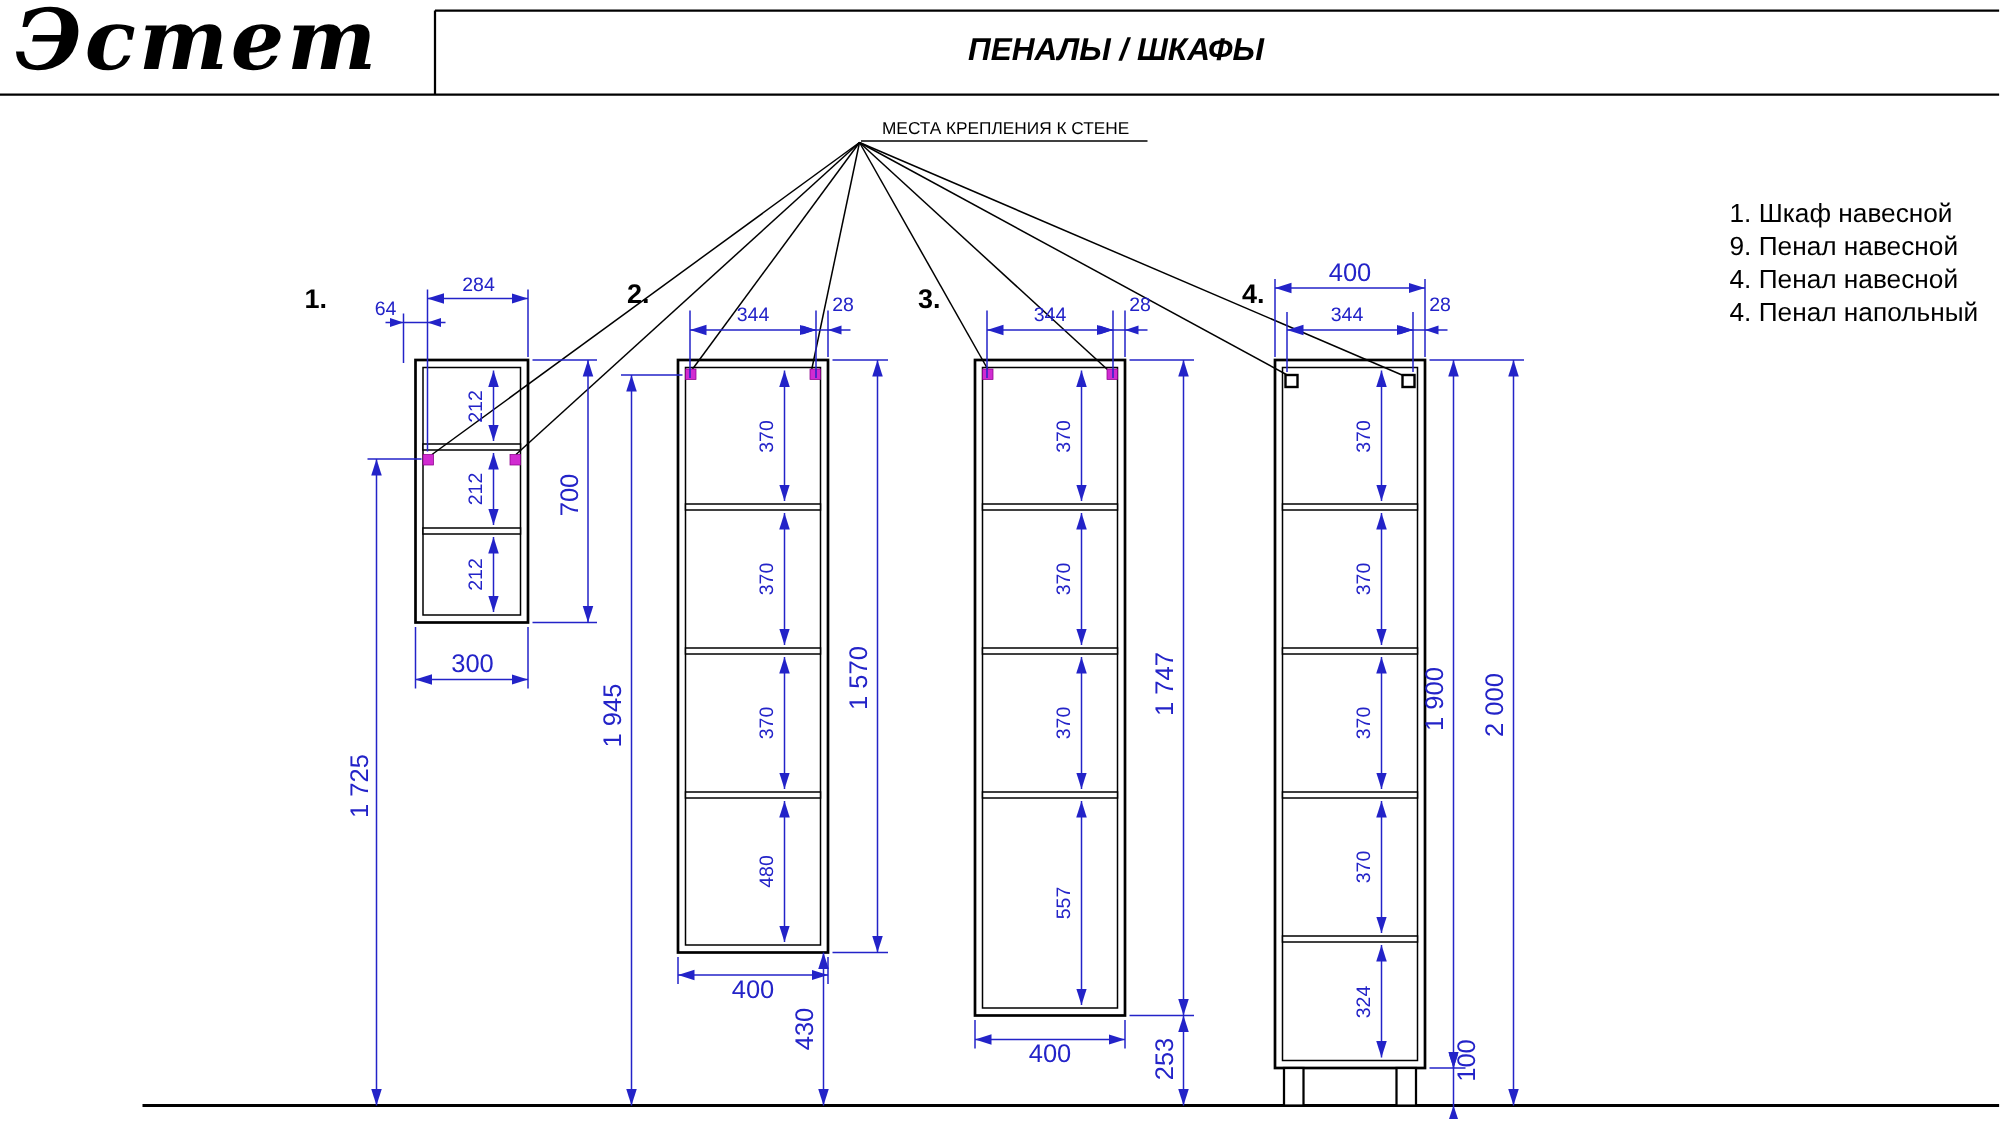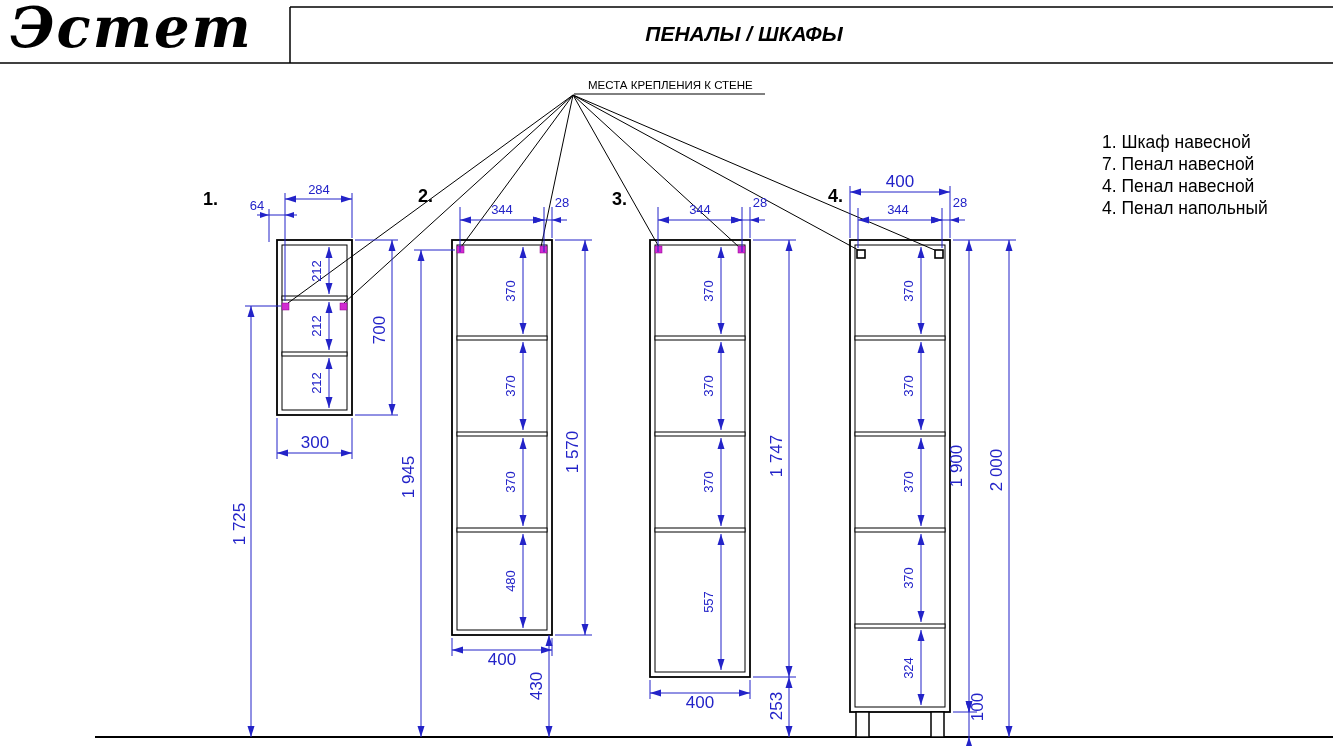--- a/index.html
+++ b/index.html
@@ -11,21 +11,21 @@
   .logo {
     position:absolute; left:10px; top:-6px; color:#000;
     font-family:"DejaVu Serif", serif; font-style:italic; font-weight:bold;
     font-size:56px; letter-spacing:2px; white-space:nowrap;
   }
   .doc-title {
     position:absolute; left:290px; top:22px; width:908px; text-align:center;
     font-size:21px; font-weight:bold; font-style:italic; color:#000;
   }
   .legend {
-    position:absolute; left:1102px; top:131px; color:#000;
+    position:absolute; left:1153px; top:131px; color:#000;
     font-size:17.5px; line-height:22px; white-space:nowrap;
   }
   svg.draw { position:absolute; left:0; top:0; }
 
   
   .k1  { stroke:#000; stroke-width:1; fill:none; }
   .k15 { stroke:#000; stroke-width:1.5; fill:none; }
   .k2  { stroke:#000; stroke-width:2; fill:none; }
   .out { fill:#fff; stroke:#000; stroke-width:1.8; }
   .in  { fill:#fff; stroke:#000; stroke-width:1; }
@@ -282,18 +282,18 @@
     <text class="dtl" transform="rotate(-90 983 707)" x="983" y="707" text-anchor="middle">100</text>
     <text class="dtl" transform="rotate(-90 1002 470)" x="1002" y="470" text-anchor="middle">2 000</text>
   </g>
 </svg>
 
   <div class="logo">Эстет</div>
   <div class="doc-title">ПЕНАЛЫ / ШКАФЫ</div>
 
   <div class="legend">
     <div>1. Шкаф навесной</div>
-    <div>7. Пенал навесной</div>
+    <div>9. Пенал навесной</div>
     <div>4. Пенал навесной</div>
     <div>4. Пенал напольный</div>
   </div>
 
 </div>
 
 </body></html>

